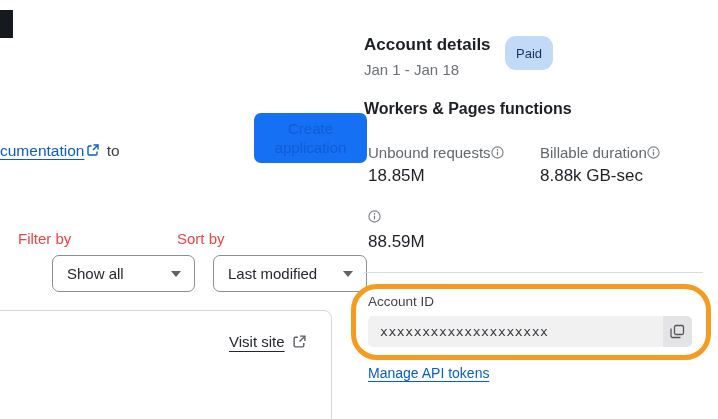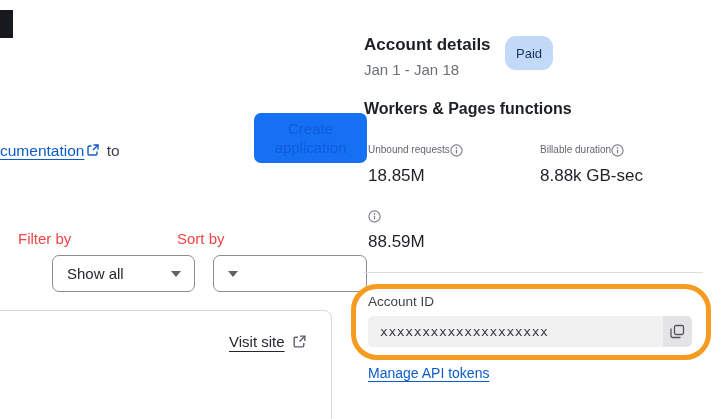--- a/index.html
+++ b/index.html
@@ -50,21 +50,21 @@
   
   .acct-title { left:364px; top:35px; font-size:17px; font-weight:bold; color:#1c1f24; }
   .paid-badge {
     left:505px; top:36px; height:34px; padding:0 11px; border-radius:11px;
     background:#c2d9f8; color:#17355e; font-size:13px;
     display:flex; align-items:center; justify-content:center;
   }
   .date-range { left:364px; top:61px; font-size:15px; color:#6b6f76; }
   .section-title { left:364px; top:100px; font-size:16px; font-weight:bold; color:#1c1f24; }
 
-  .metric-label { font-size:10px; color:#62666d; display:flex; }
+  .metric-label { font-size:15px; color:#62666d; display:flex; align-items:center; }
   .metric-value { font-size:17px; color:#1e2126; }
   .m1l { left:368px; top:144px; } .m1v { left:368px; top:166px; }
   .m2l { left:540px; top:144px; } .m2v { left:540px; top:166px; }
   .m3l { left:368px; top:210px; } .m3v { left:368px; top:232px; }
 
   .divider { left:364px; top:272px; width:339px; height:1px; background:#dadcde; }
 
   .orange-ring {
     left:351px; top:284px; width:360px; height:76px;
     border:5px solid #f59b1f; border-radius:26px; pointer-events:none;
@@ -102,20 +102,21 @@
 <button class="abs create-btn">Create application</button>
 
 <div class="abs field-label lbl-filter">Filter by</div>
 <div class="abs select sel-filter">
   <span>Show all</span>
   <span class="caret"></span>
 </div>
 
 <div class="abs field-label lbl-sort">Sort by</div>
 <div class="abs select sel-sort">
+  <span>Last modified</span>
   <span class="caret"></span>
 </div>
 
 <div class="abs site-card"></div>
 <div class="abs visit-site">
   <span class="txt">Visit site</span>
   <span>
       <svg width="15" height="15" viewBox="0 0 14 14">
         <path d="M5.5 3H3.2C2.5 3 2 3.5 2 4.2v6.6C2 11.5 2.5 12 3.2 12h6.6c.7 0 1.2-.5 1.2-1.2V8.5" fill="none" stroke="#5b5f66" stroke-width="1.3"></path>
         <path d="M7.5 2H12v4.5" fill="none" stroke="#5b5f66" stroke-width="1.3"></path>

